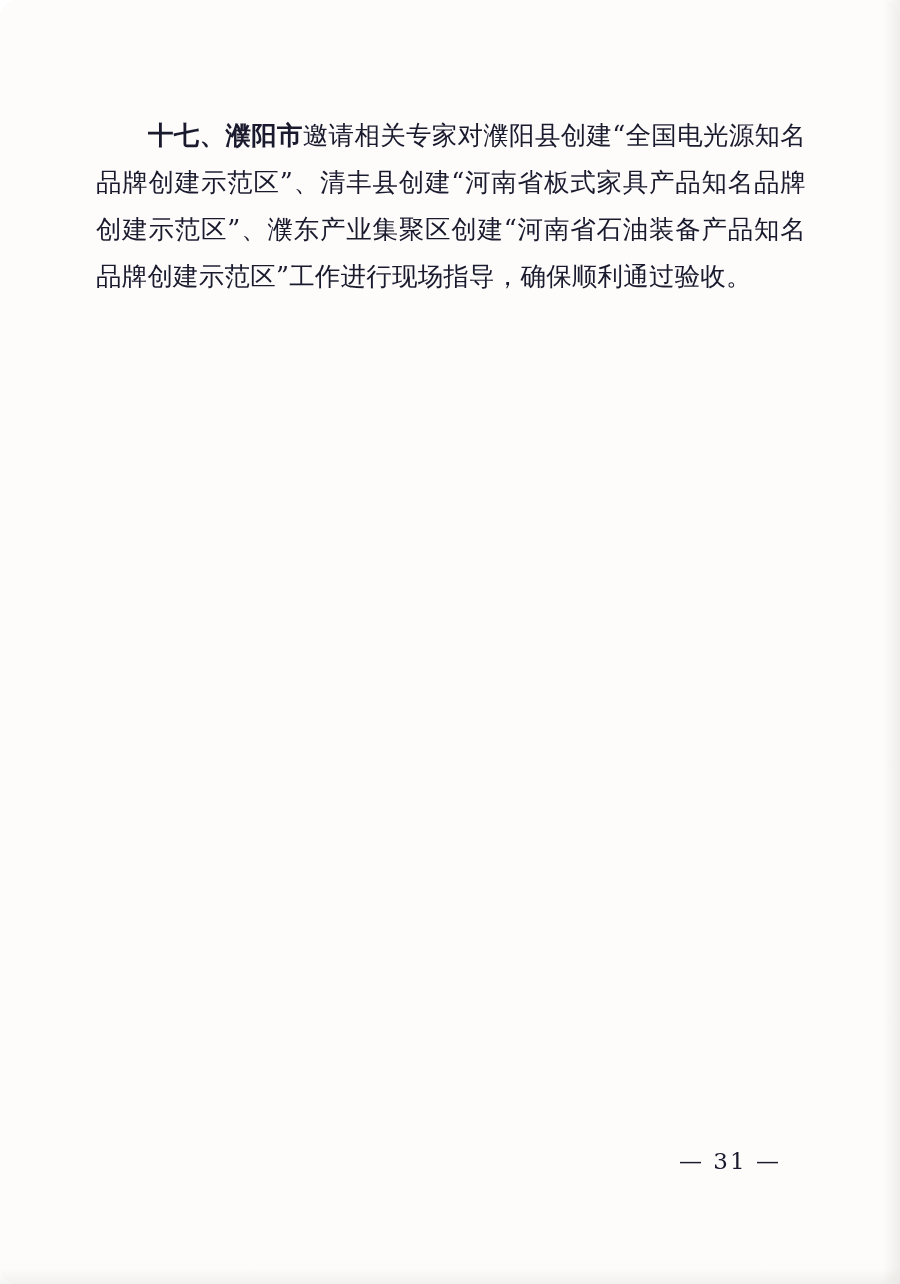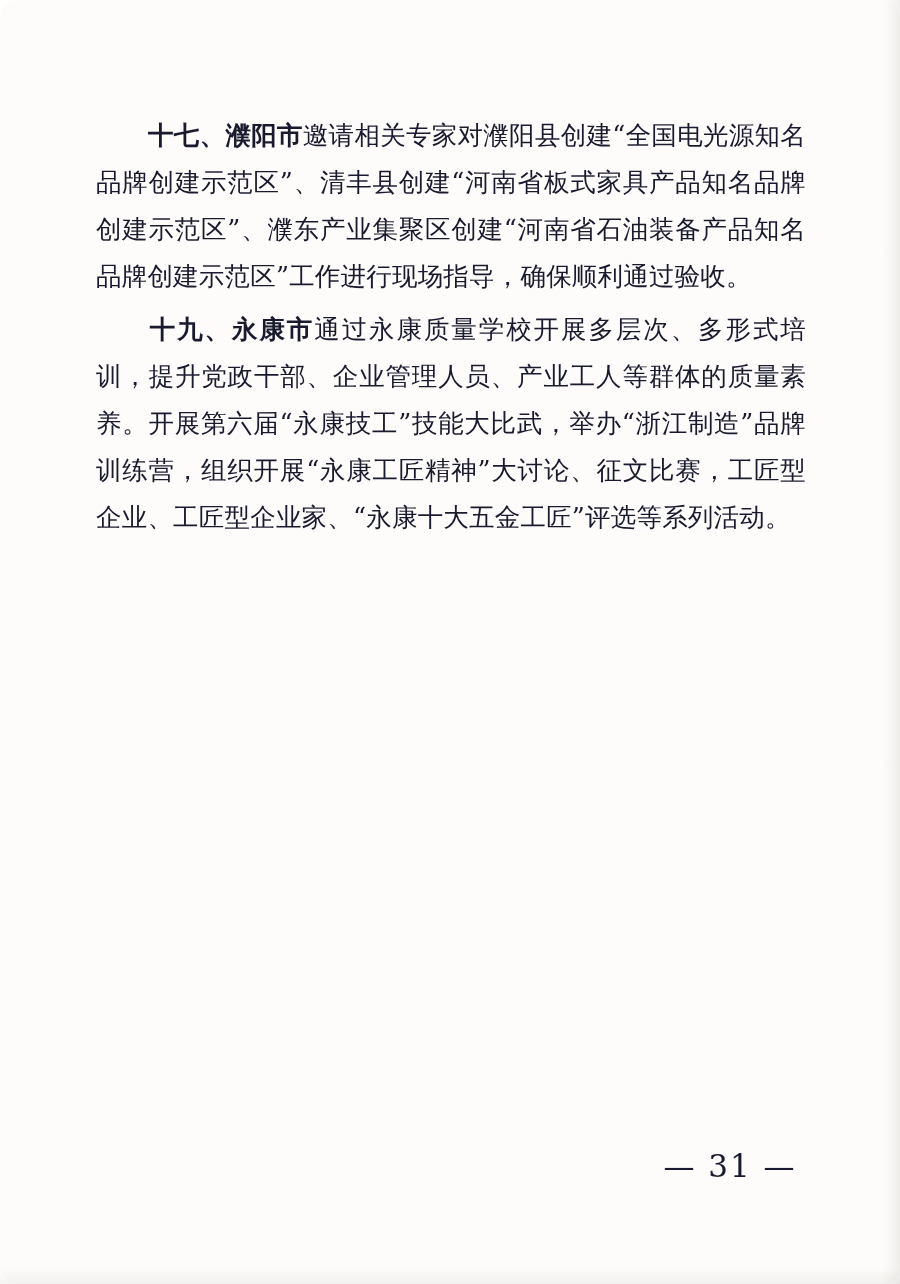--- a/index.html
+++ b/index.html
@@ -45,21 +45,21 @@
   }
   .para b {
     font-weight: 700;
   }
   .page-number {
     position: absolute;
     left: 0;
     top: 1148px;
     width: 900px;
     text-align: center;
-    font-size: 31px;
+    font-size: 23px;
     color: #1a1a2e;
     font-family: "DejaVu Serif", "Liberation Serif", serif;
     letter-spacing: 2px;
   }
   .page-number .pn-inner {
     display: inline-block;
     margin-left: 560px;
   }
   .edge-shade {
     position: absolute;
@@ -84,23 +84,20 @@
 <body>
 
 <div class="page">
   <div class="page-inner">
 
     <p class="para">
       <span class="indent"></span><b>十七、濮阳市</b><span>邀请相关专家对濮阳县创建“全国电光源知名品牌创建示范区”、清丰县创建“河南省板式家具产品知名品牌创建示范区”、濮东产业集聚区创建“河南省石油装备产品知名品牌创建示范区”工作进行现场指导，确保顺利通过验收。</span>
     </p>
 
 
-    <p class="para">
-      <span class="indent"></span><b>十九、永康市</b><span>通过永康质量学校开展多层次、多形式培训，提升党政干部、企业管理人员、产业工人等群体的质量素养。开展第六届“永康技工”技能大比武，举办“浙江制造”品牌训练营，组织开展“永康工匠精神”大讨论、征文比赛，工匠型企业、工匠型企业家、“永康十大五金工匠”评选等系列活动。</span>
-    </p>
 
   </div>
 
   <div class="page-number">
     <span class="pn-inner">— 31 —</span>
   </div>
 
   <div class="edge-shade"></div>
   <div class="bottom-shade"></div>
 </div>

